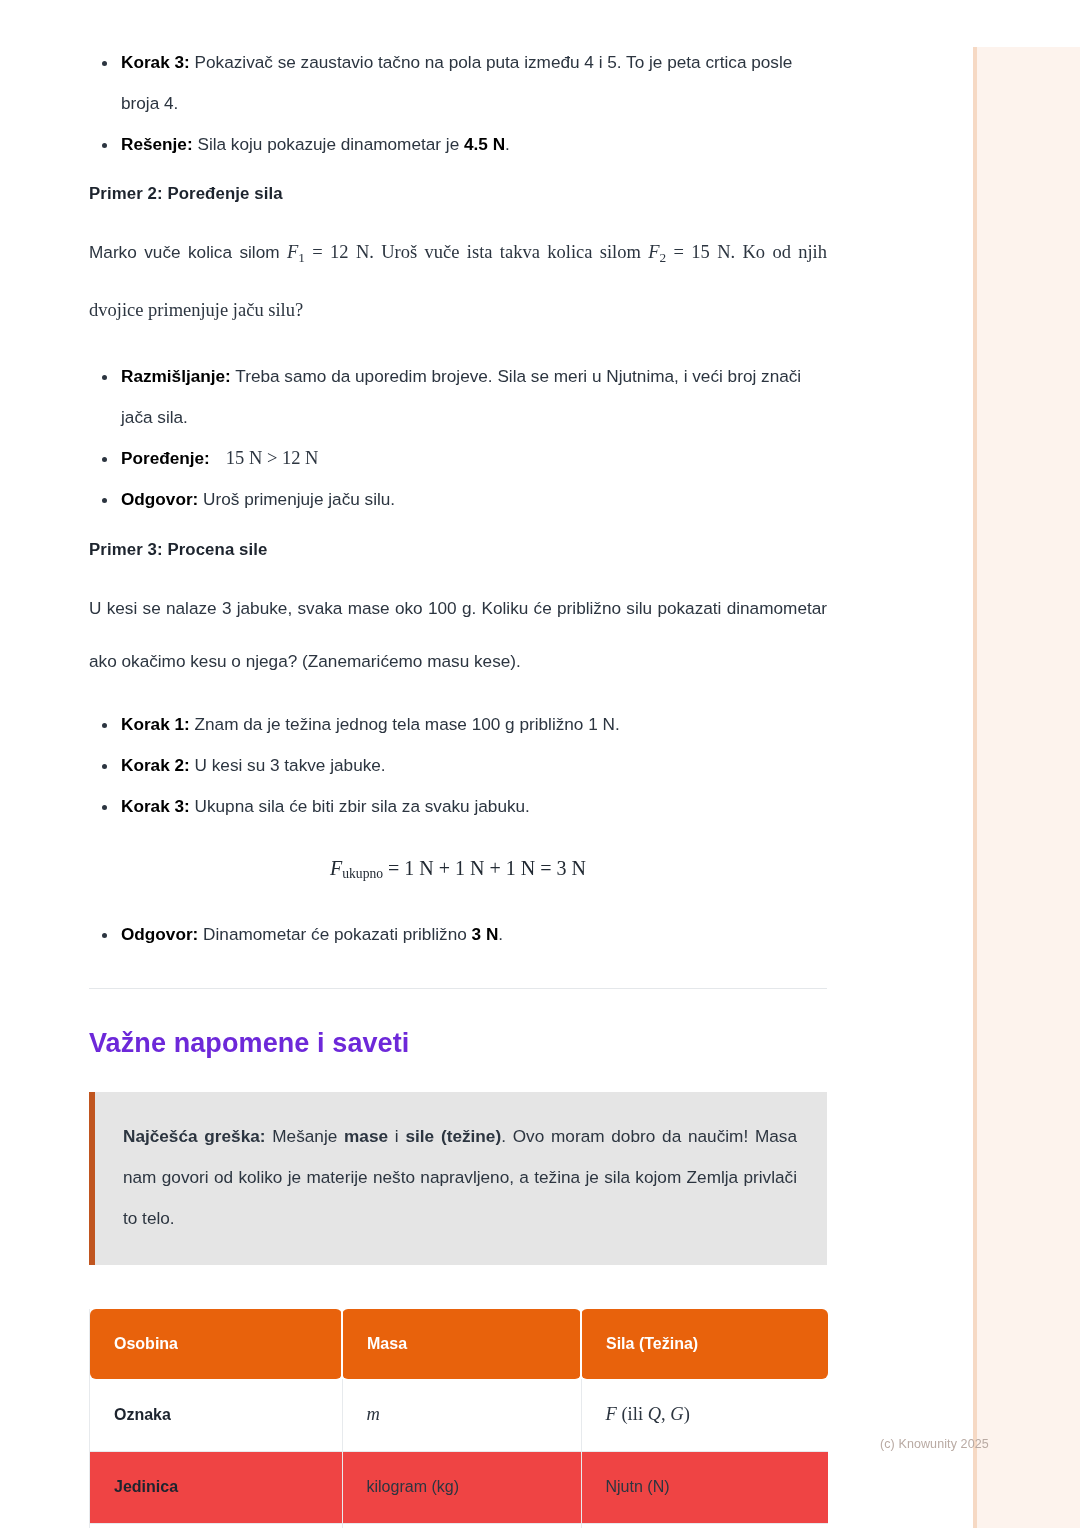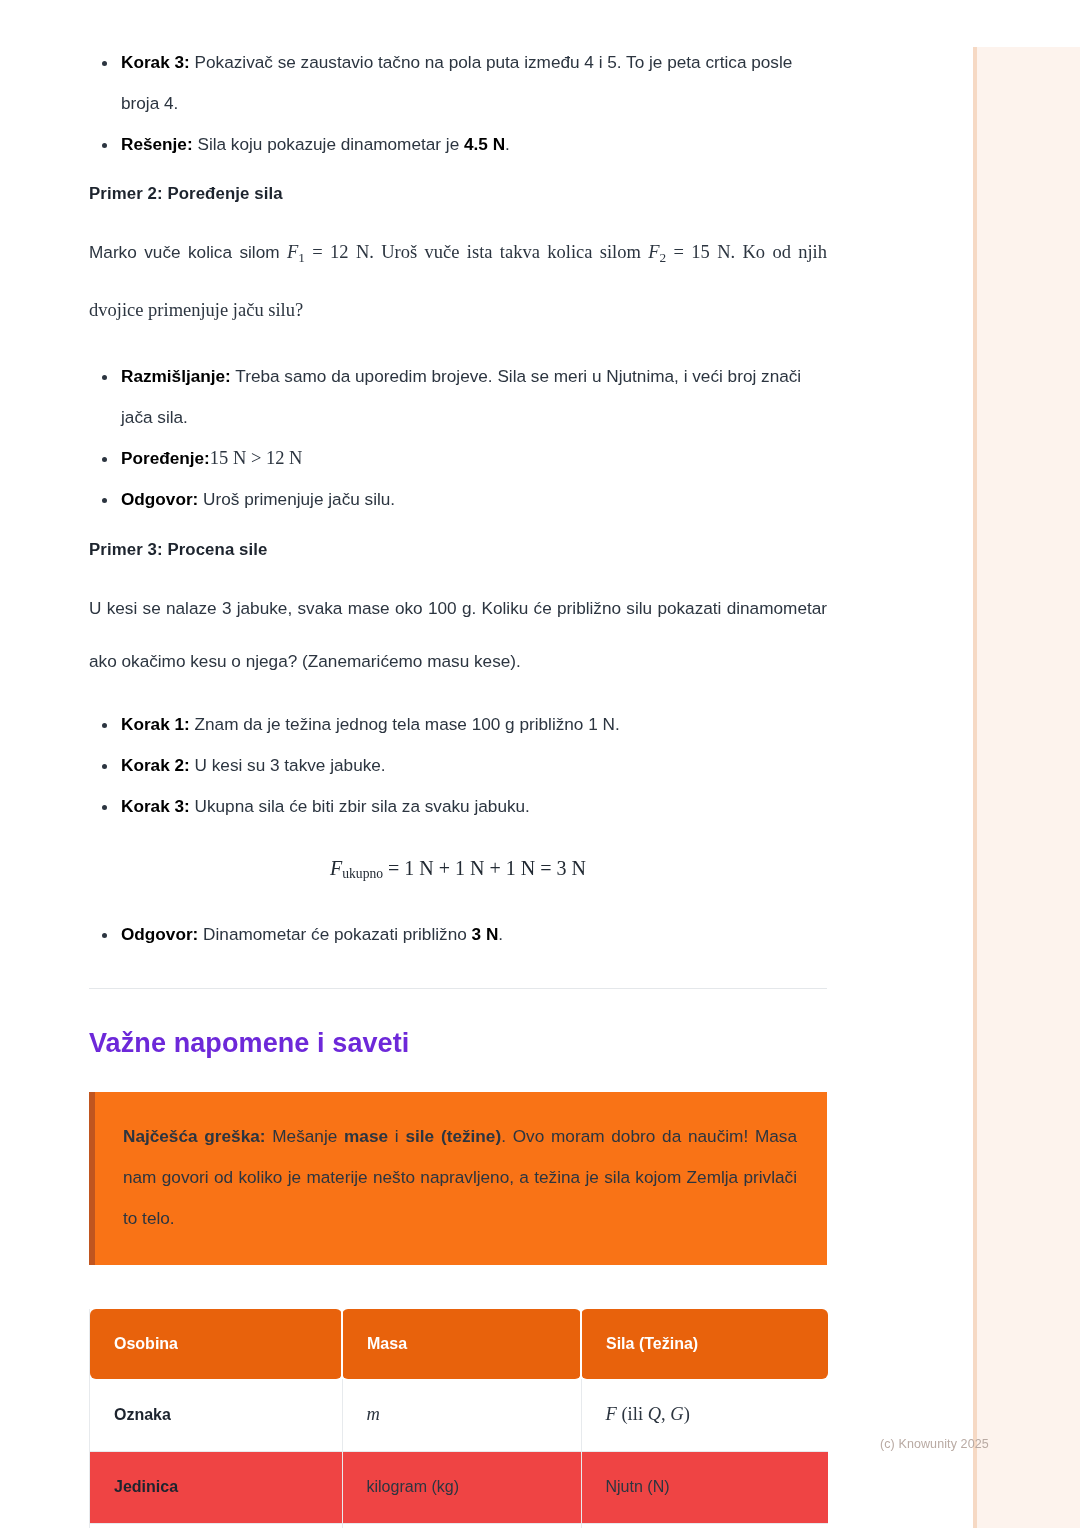--- a/index.html
+++ b/index.html
@@ -132,21 +132,21 @@
   }
 
   hr.rule {
     border: none;
     border-top: 1px solid #e4e7ea;
     margin: 0;
   }
 
   
   .callout {
-    background: #f97316;
+    background: #e5e5e5;
     border-left: 6px solid #c0551f;
     padding: 24px 30px 26px 28px;
   }
   .callout p {
     font-size: 17.2px;
     line-height: 41px;
     color: #2c3540;
     text-align: justify;
     text-justify: inter-word;
   }
@@ -211,21 +211,21 @@
 
     <div style="height:19px"></div>
     <h3 class="sub-heading">Primer 2: Poređenje sila</h3>
 
     <div style="height:22px"></div>
     <p class="para"><span>Marko vuče kolica silom </span><span class="math"><i class="mi">F</i><span class="msub">1</span></span><span class="math"> = 12 N. Uroš vuče ista takva kolica silom </span><span class="math"><i class="mi">F</i><span class="msub">2</span></span><span class="math"> = 15 N. Ko od njih dvojice primenjuje jaču silu?</span></p>
 
     <div style="height:19px"></div>
     <ul class="bullets">
       <li><b>Razmišljanje:</b><span> Treba samo da uporedim brojeve. Sila se meri u Njutnima, i veći broj znači jača sila.</span></li>
-      <li><b>Poređenje:</b><span class="math" style="margin-left:0">15 N &gt; 12 N</span></li>
+      <li><b>Poređenje:</b><span class="math" style="margin-left:16px">15 N &gt; 12 N</span></li>
       <li><b>Odgovor:</b><span> Uroš primenjuje jaču silu.</span></li>
     </ul>
 
     <div style="height:20px"></div>
     <h3 class="sub-heading">Primer 3: Procena sile</h3>
 
     <div style="height:22px"></div>
     <p class="para">U kesi se nalaze 3 jabuke, svaka mase oko 100 g. Koliku će približno silu pokazati dinamometar ako okačimo kesu o njega? (Zanemarićemo masu kese).</p>
 
     <div style="height:16px"></div>

